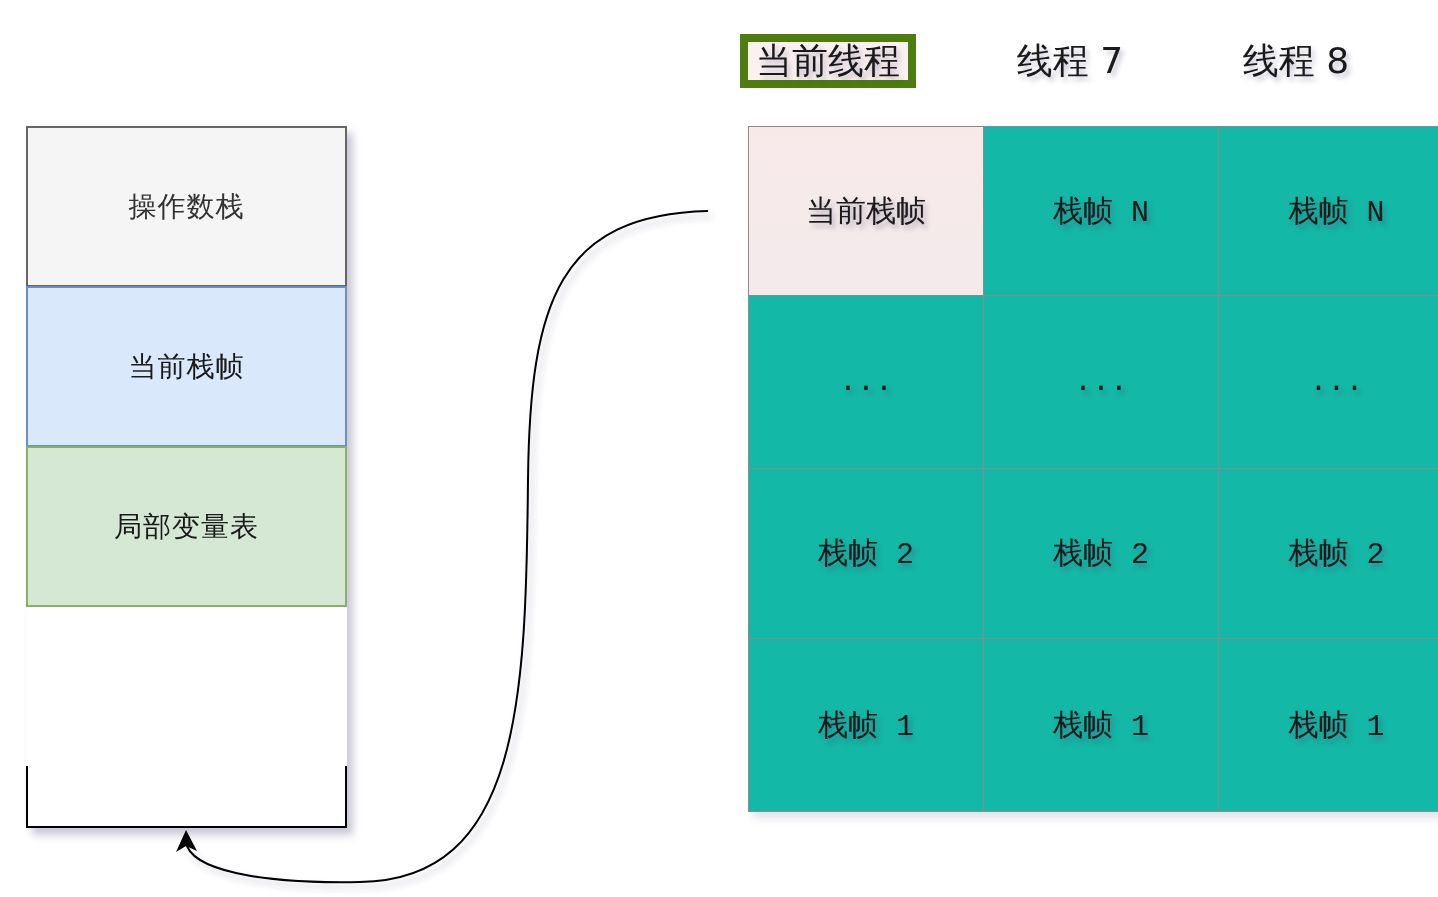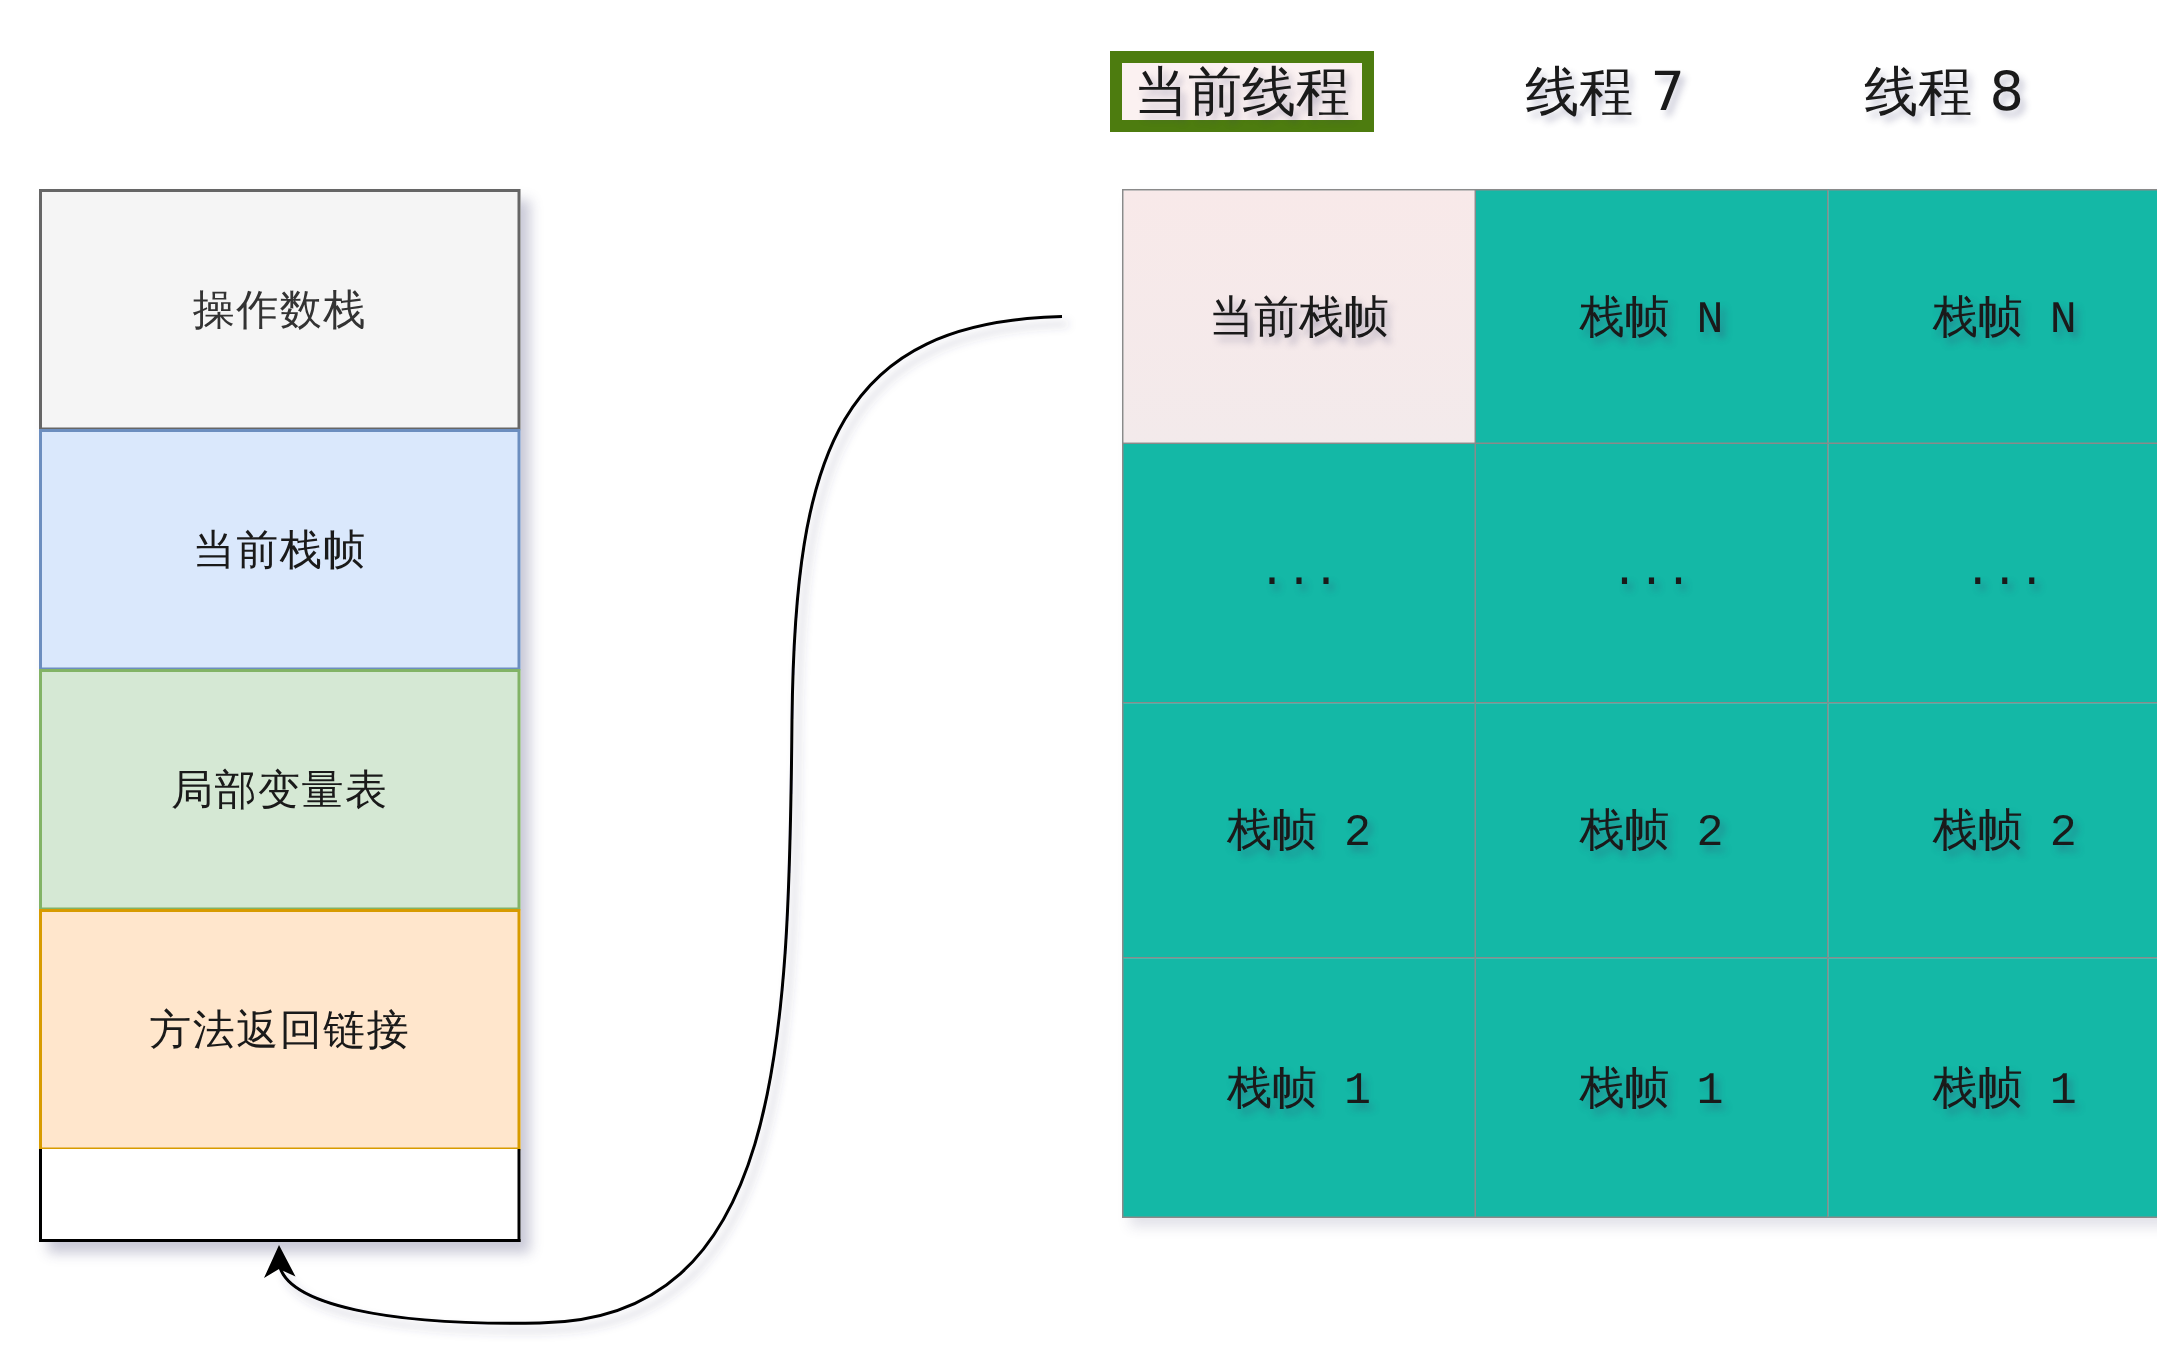--- a/index.html
+++ b/index.html
@@ -38,23 +38,20 @@
 <div class="frame-stack">
   <div class="seg seg-lv">
       <span>操作数栈</span>
     </div>
   <div class="seg seg-ops">
       <span>当前栈帧</span>
     </div>
   <div class="seg seg-dyn">
       <span>局部变量表</span>
     </div>
-  <div class="seg seg-ret">
-      <span>方法返回链接</span>
-    </div>
   <div class="seg seg-empty"></div>
 </div>
 
 <div class="thread-header current">当前线程</div>
 <div class="thread-header" style="left:1000px;width:140px;">线程 7</div>
 <div class="thread-header" style="left:1226px;width:140px;">线程 8</div>
 
 <div class="grid">
   <div class="cell col0 row0 current">当前栈帧</div>
   <div class="cell row0">栈帧 N</div>

